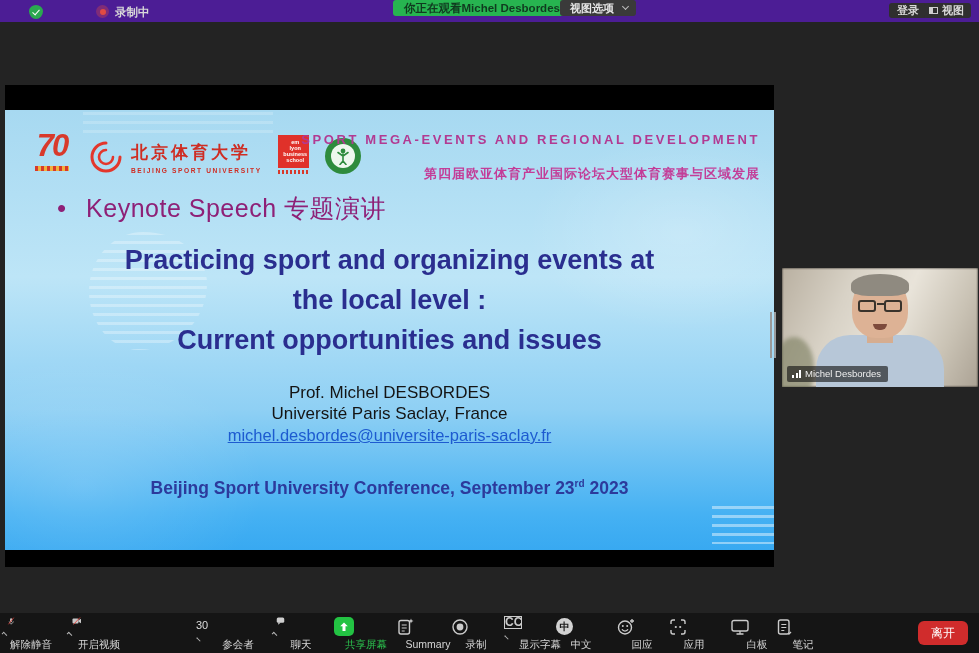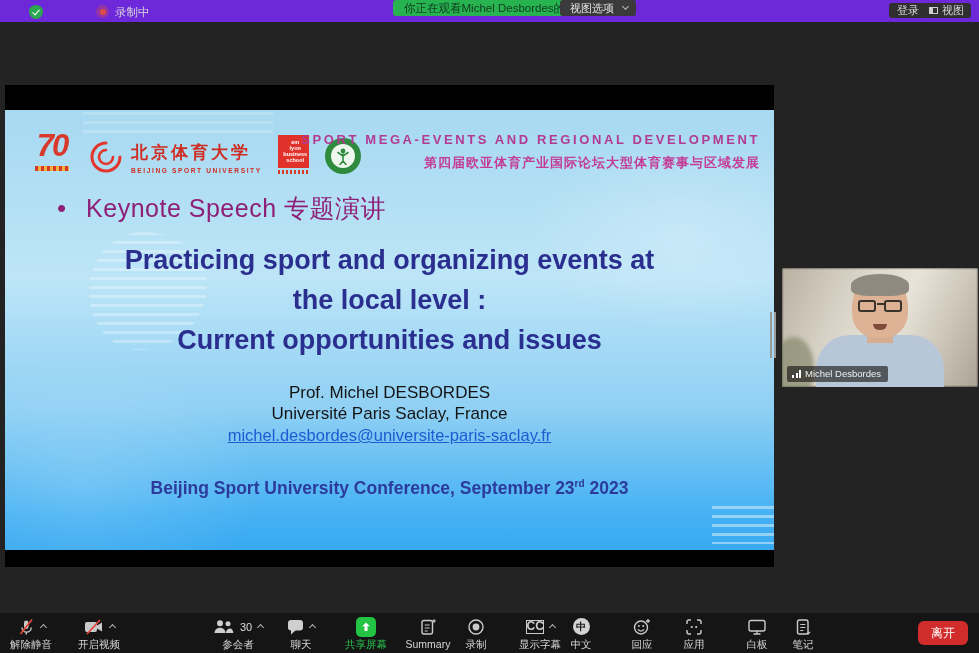--- a/index.html
+++ b/index.html
@@ -1,20 +1,20 @@
 <!DOCTYPE html>
 <html><head>
 <meta charset="utf-8">
 <style>
   * { margin:0; padding:0; box-sizing:border-box; }
   body { background:#000; font-family:"Liberation Sans", sans-serif; }
   .stage { position:relative; width:979px; height:653px; background:#232323; overflow:hidden; font-family:"Liberation Sans", sans-serif; }
 
   
-  .topbar { position:absolute; top:0; left:0; right:0; height:22px; background:#6d28d9; }
+  .topbar { position:absolute; top:0; left:0; right:0; height:22px; background:#4c1d95;font-weight:bold; }
   .shield { position:absolute; left:29px; top:5px; width:14px; height:14px; border-radius:50% 50% 50% 50%/45% 45% 55% 55%; background:#2aa84f; }
   .shield .check { position:absolute; left:4.5px; top:2.5px; width:4px; height:7px; border-right:1.6px solid #fff; border-bottom:1.6px solid #fff; transform:rotate(42deg); }
   .rec-dot { position:absolute; left:96px; top:5px; width:13px; height:13px; border-radius:50%; background:rgba(224,75,67,.35); }
   .rec-dot::after { content:""; position:absolute; left:3.5px; top:3.5px; width:6px; height:6px; border-radius:50%; background:#e04b43; }
   .rec-label { position:absolute; left:115px; top:5px; font-size:11.5px; color:#d9d9d9; }
   .watch-pill { position:absolute; left:393px; top:0; height:16px; background:#27b450; color:#103a1f; font-size:11.5px; line-height:16px; padding:0 11px; border-radius:3px; white-space:nowrap; }
   .viewopt-btn { position:absolute; left:560px; top:0; height:16px; background:#3a3a3a; color:#e6e6e6; font-size:11px; line-height:16px; padding:0 22px 0 10px; border-radius:3px; white-space:nowrap; }
   .chev { display:inline-block; width:5px; height:5px; border-left:1.4px solid #bdbdbd; border-top:1.4px solid #bdbdbd; }
   .chev.down { transform:rotate(225deg); }
   .chev.up { transform:rotate(45deg); }
@@ -47,21 +47,21 @@
   .bsu-en { color:#cf2d23; font-size:6.6px; font-weight:700; letter-spacing:1.6px; margin-top:3px; white-space:nowrap; }
   .emlyon { width:31px; height:33px; background:#e0312a; color:#fff; font-size:5.5px; line-height:6px; padding:4px 0 0 4px; white-space:pre-line; font-weight:600; }
   .emlyon-wrap { text-align:center; }
   .emlyon-sub { margin-top:2px; height:4px; width:31px; background:repeating-linear-gradient(90deg,#d8392b 0 2px, rgba(0,0,0,0) 2px 4px); }
   .greenlogo { position:relative; width:36px; height:36px; border-radius:50%; background:#2e8b3d; }
   .greenlogo .inner { position:absolute; left:6px; top:6px; width:24px; height:24px; border-radius:50%; background:#eef7ee; }
   .greenlogo svg { position:absolute; left:11px; top:9px; }
 
   .slide-header { position:absolute; top:22px; right:14px; text-align:right; }
   .slide-header .en { color:#b23a92; font-size:13px; font-weight:600; letter-spacing:2.6px; }
-  .slide-header .zh { color:#c33d98; font-size:13px; font-weight:700; letter-spacing:1px; margin-top:7px; }
+  .slide-header .zh { color:#c33d98; font-size:13px; font-weight:700; letter-spacing:1px; margin-top:18px; }
 
   .keynote { position:absolute; left:52px; top:82px; display:flex; align-items:center; color:#8e2077; }
   .keynote .bullet { font-size:26px; margin-right:20px; }
   .keynote .ktext { font-size:25px; font-weight:500; letter-spacing:.5px; }
 
   .slide-title { position:absolute; left:0; right:0; top:130px; text-align:center; color:#2a2e8f; font-size:27px; font-weight:800; line-height:40px; }
 
   .speaker { position:absolute; left:0; right:0; top:272px; text-align:center; color:#141414; font-size:17px; line-height:21px; }
   .speaker .email { display:inline-block; margin-top:1px; color:#1d5bd0; font-size:16.5px; text-decoration:underline; }
 
@@ -87,21 +87,21 @@
   .vp-glasses::after { content:""; position:absolute; left:21px; top:3px; width:7px; height:2px; background:#3a332c; }
   .vp-mouth { position:absolute; top:56px; left:50%; transform:translateX(-50%); width:14px; height:6px; background:#7d4a3c; border-radius:0 0 8px 8px; }
   .vp-nametag { position:absolute; left:5px; bottom:5px; background:rgba(18,18,18,.62); color:#efefef; font-size:9.5px; line-height:16px; padding:0 7px 0 18px; border-radius:2px; }
   .vp-signal { position:absolute; left:5px; bottom:4px; width:10px; height:8px; }
   .vp-signal i { position:absolute; bottom:0; width:2px; background:#fff; }
   .vp-signal i:nth-child(1){ left:0; height:3px; } .vp-signal i:nth-child(2){ left:3.5px; height:5.5px; } .vp-signal i:nth-child(3){ left:7px; height:8px; }
 
   
   .toolbar { position:absolute; left:0; right:0; bottom:0; height:40px; background:#151515; }
   .tb-item { position:absolute; top:4px; width:58px; height:34px; text-align:center; cursor:default; }
-  .tb-iconrow { height:19px; display:flex; align-items:center; justify-content:center; gap:6px; }
+  .tb-iconrow { height:19px; display:flex; align-items:flex-start; justify-content:center; gap:6px;flex-direction:column; }
   .tb-label { display:block; margin-top:2px; font-size:10.5px; color:#d6d6d6; white-space:nowrap; }
   .tb-label.green { color:#2bc24e;text-align:center; }
   .tb-count { font-size:11px; color:#dcdcdc; }
   .tb-item .chev { width:5px; height:5px; border-color:#b5b5b5; margin-top:2px; }
   .share-icon { width:20px; height:20px; background:#23c343; border-radius:5px; display:flex; align-items:center; justify-content:center; }
   .cc-badge { width:18px; height:14px; border:1.5px solid #cbcbcb; border-radius:0; color:#cbcbcb; font-size:12px; font-weight:700; line-height:11px; }
   .zh-badge { width:17px; height:17px; border-radius:50%; background:#d2d2d2; color:#161616; font-size:10px; font-weight:700; line-height:17px; }
   .leave-btn { position:absolute; right:11px; top:8px; height:24px; background:#d02c2c; color:#fff; font-size:12px; line-height:24px; padding:0 13px; border-radius:6px; }
 </style>
 </head>

